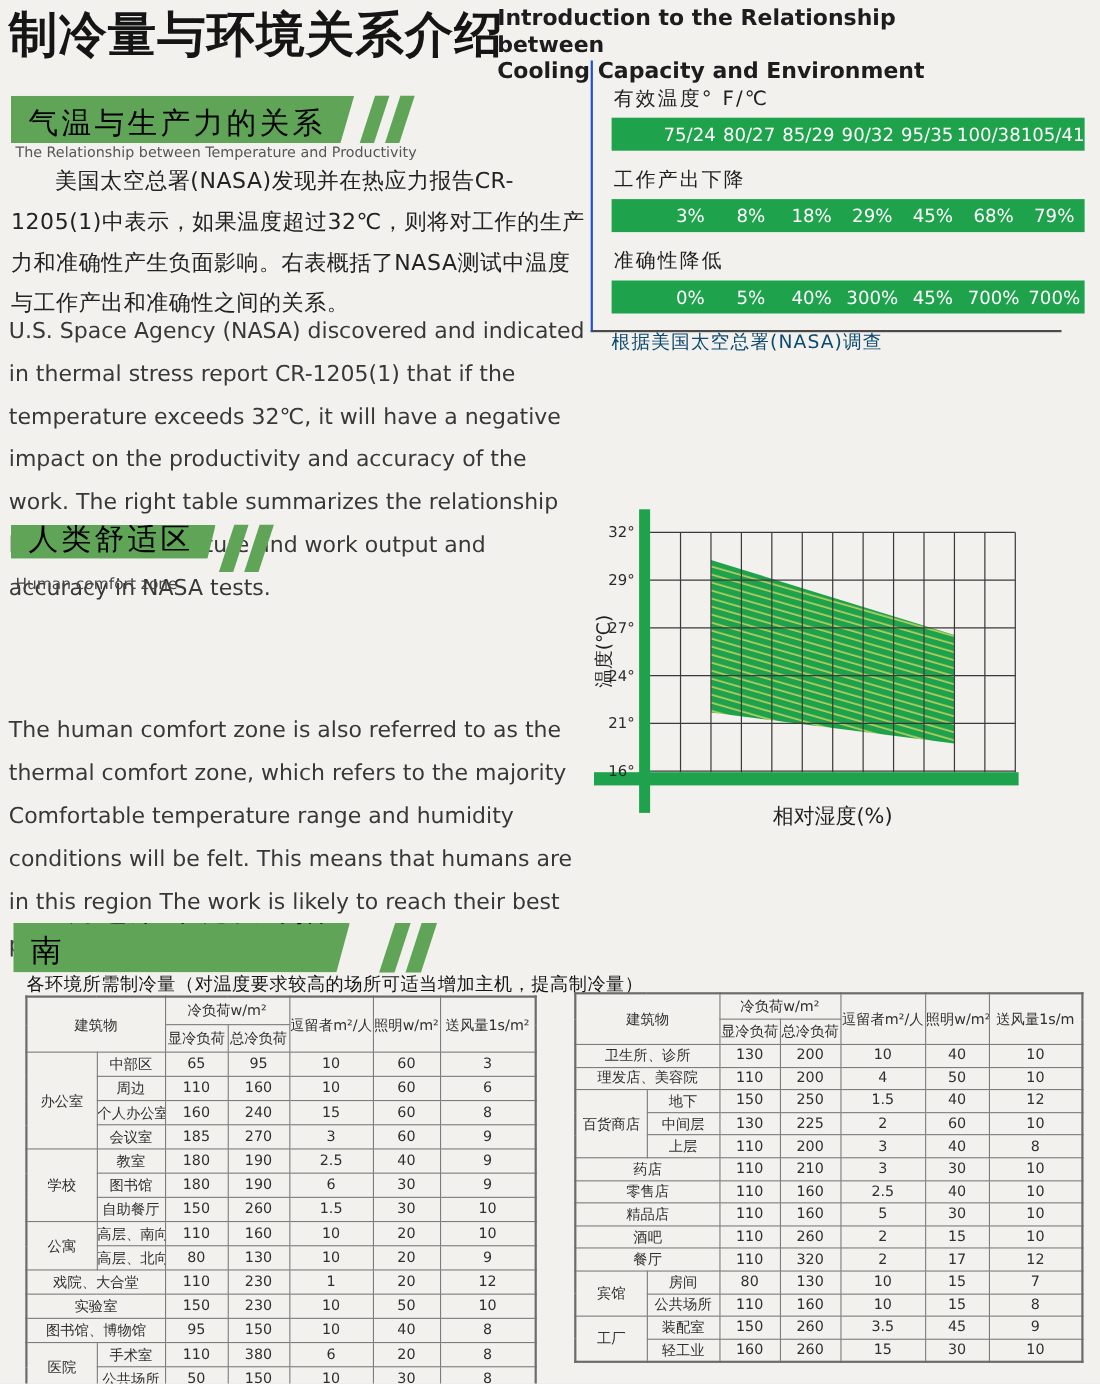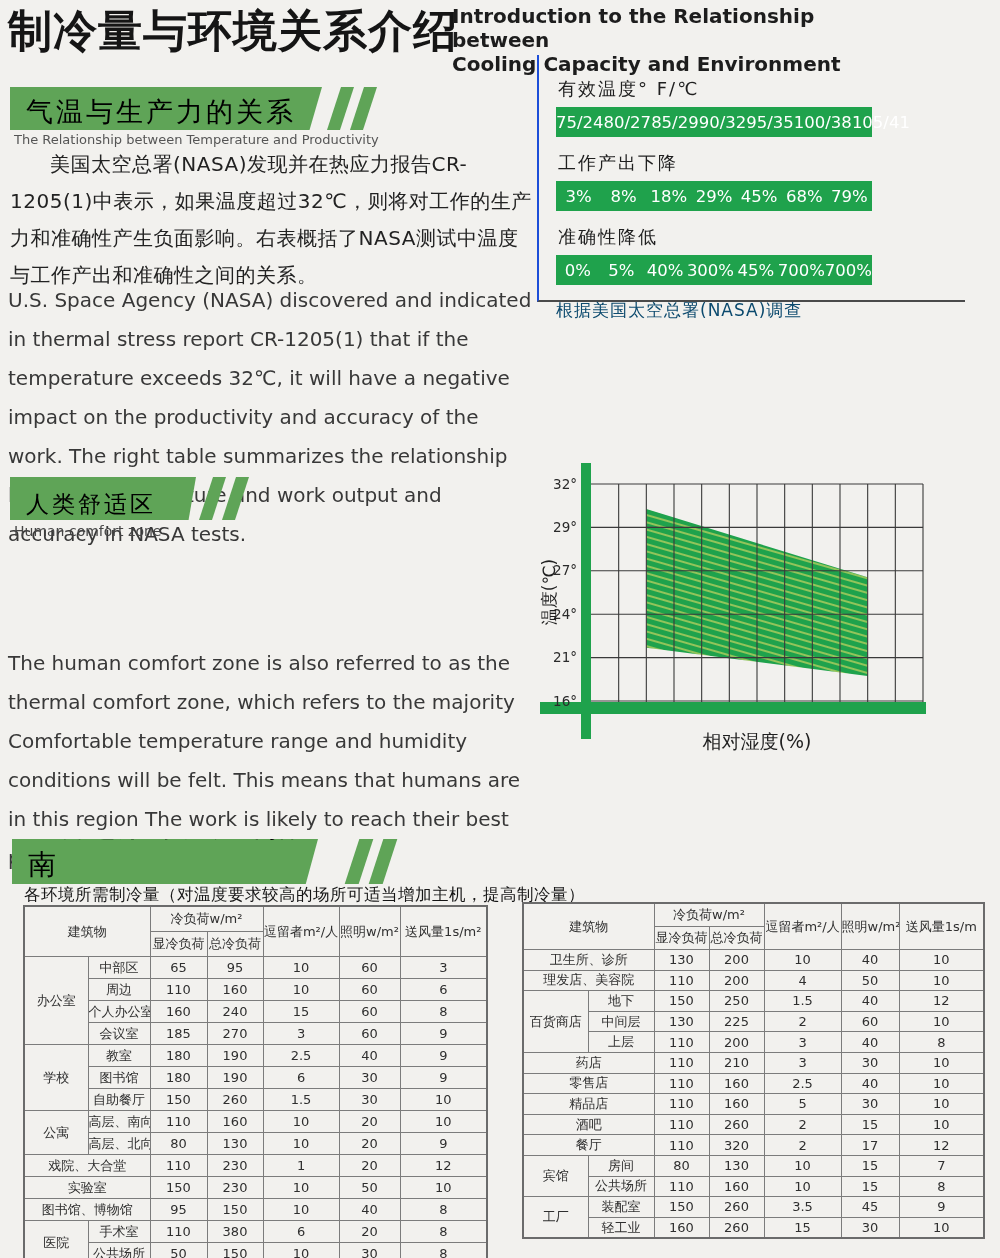--- a/index.html
+++ b/index.html
@@ -12,39 +12,39 @@
   .title-cn{position:absolute;left:8px;top:2px;margin:0;font-size:44px;font-weight:800;
     letter-spacing:1px;color:#151515;white-space:nowrap;}
   .title-en{position:absolute;left:452px;top:4px;width:400px;font-size:20px;font-weight:700;
     line-height:24px;color:#1d1d1d;}
   
   .banner{position:absolute;background:#5fa457;color:#000000;font-weight:400;
     display:flex;align-items:flex-end;padding-left:16px;box-sizing:border-box;
     clip-path:polygon(0 0,100% 0,96% 100%,0 100%);}
   .slash{position:absolute;width:13px;background:#5fa457;transform:skewX(-18deg);}
   .b1{left:10px;top:87px;width:312px;height:43px;font-size:27px;letter-spacing:3px;}
-  .b2{left:10px;top:477px;width:186px;height:43px;font-size:23px;letter-spacing:3px;}
+  .b2{left:10px;top:477px;width:186px;height:31px;font-size:27px;letter-spacing:3px;}
   .b3{left:12px;top:839px;width:306px;height:45px;font-size:28px;letter-spacing:2px;}
   .subtitle{position:absolute;color:#555;}
   .sub1{left:14px;top:132px;font-size:13px;}
   .sub2{left:14px;top:523px;font-size:14px;color:#454545;}
   
   .para{position:absolute;margin:0;}
   .cn1{left:10px;top:146px;width:527px;font-size:20px;line-height:37px;letter-spacing:0.5px;
     text-indent:2em;color:#222;}
   .en1{left:8px;top:281px;width:530px;font-size:20px;line-height:39px;color:#383838;}
   .cn2{left:10px;top:543px;width:527px;font-size:20px;line-height:37px;letter-spacing:0.5px;
     text-indent:2em;color:#222;}
   .en2{left:8px;top:644px;width:533px;font-size:20px;line-height:39px;color:#383838;}
   
   .nasa-panel{position:absolute;left:537px;top:55px;width:428px;height:247px;
     border-left:2px solid #1d4ed8;border-bottom:2px solid #4a4a4a;box-sizing:border-box;
     padding:22px 0 0 17px;}
   .nasa-label{font-size:18px;color:#1f1f1f;letter-spacing:2px;margin:0 0 6px 2px;}
-  .nasa-bar{width:316px;height:30px;display:flex;margin-bottom:14px;}
+  .nasa-bar{width:386px;height:30px;display:flex;margin-bottom:14px;padding-left:44px;}
   .nasa-bar span{flex:1;display:flex;align-items:center;justify-content:center;
     color:#fff;font-size:16.5px;}
   .nasa-footer{font-size:17px;letter-spacing:1px;margin-top:2px;color:#0c4a6e;}
   
   .chart{position:absolute;left:538px;top:461px;width:452px;height:312px;}
   
   .note{position:absolute;left:24px;top:884px;font-size:16.5px;color:#151515;letter-spacing:0.5px;}
   .load-table{position:absolute;border-collapse:collapse;table-layout:fixed;
     font-size:13px;color:#2f2f2f;background:transparent;}
   .load-table th,.load-table td{border:1px solid #7c7c7c;text-align:center;padding:0;

